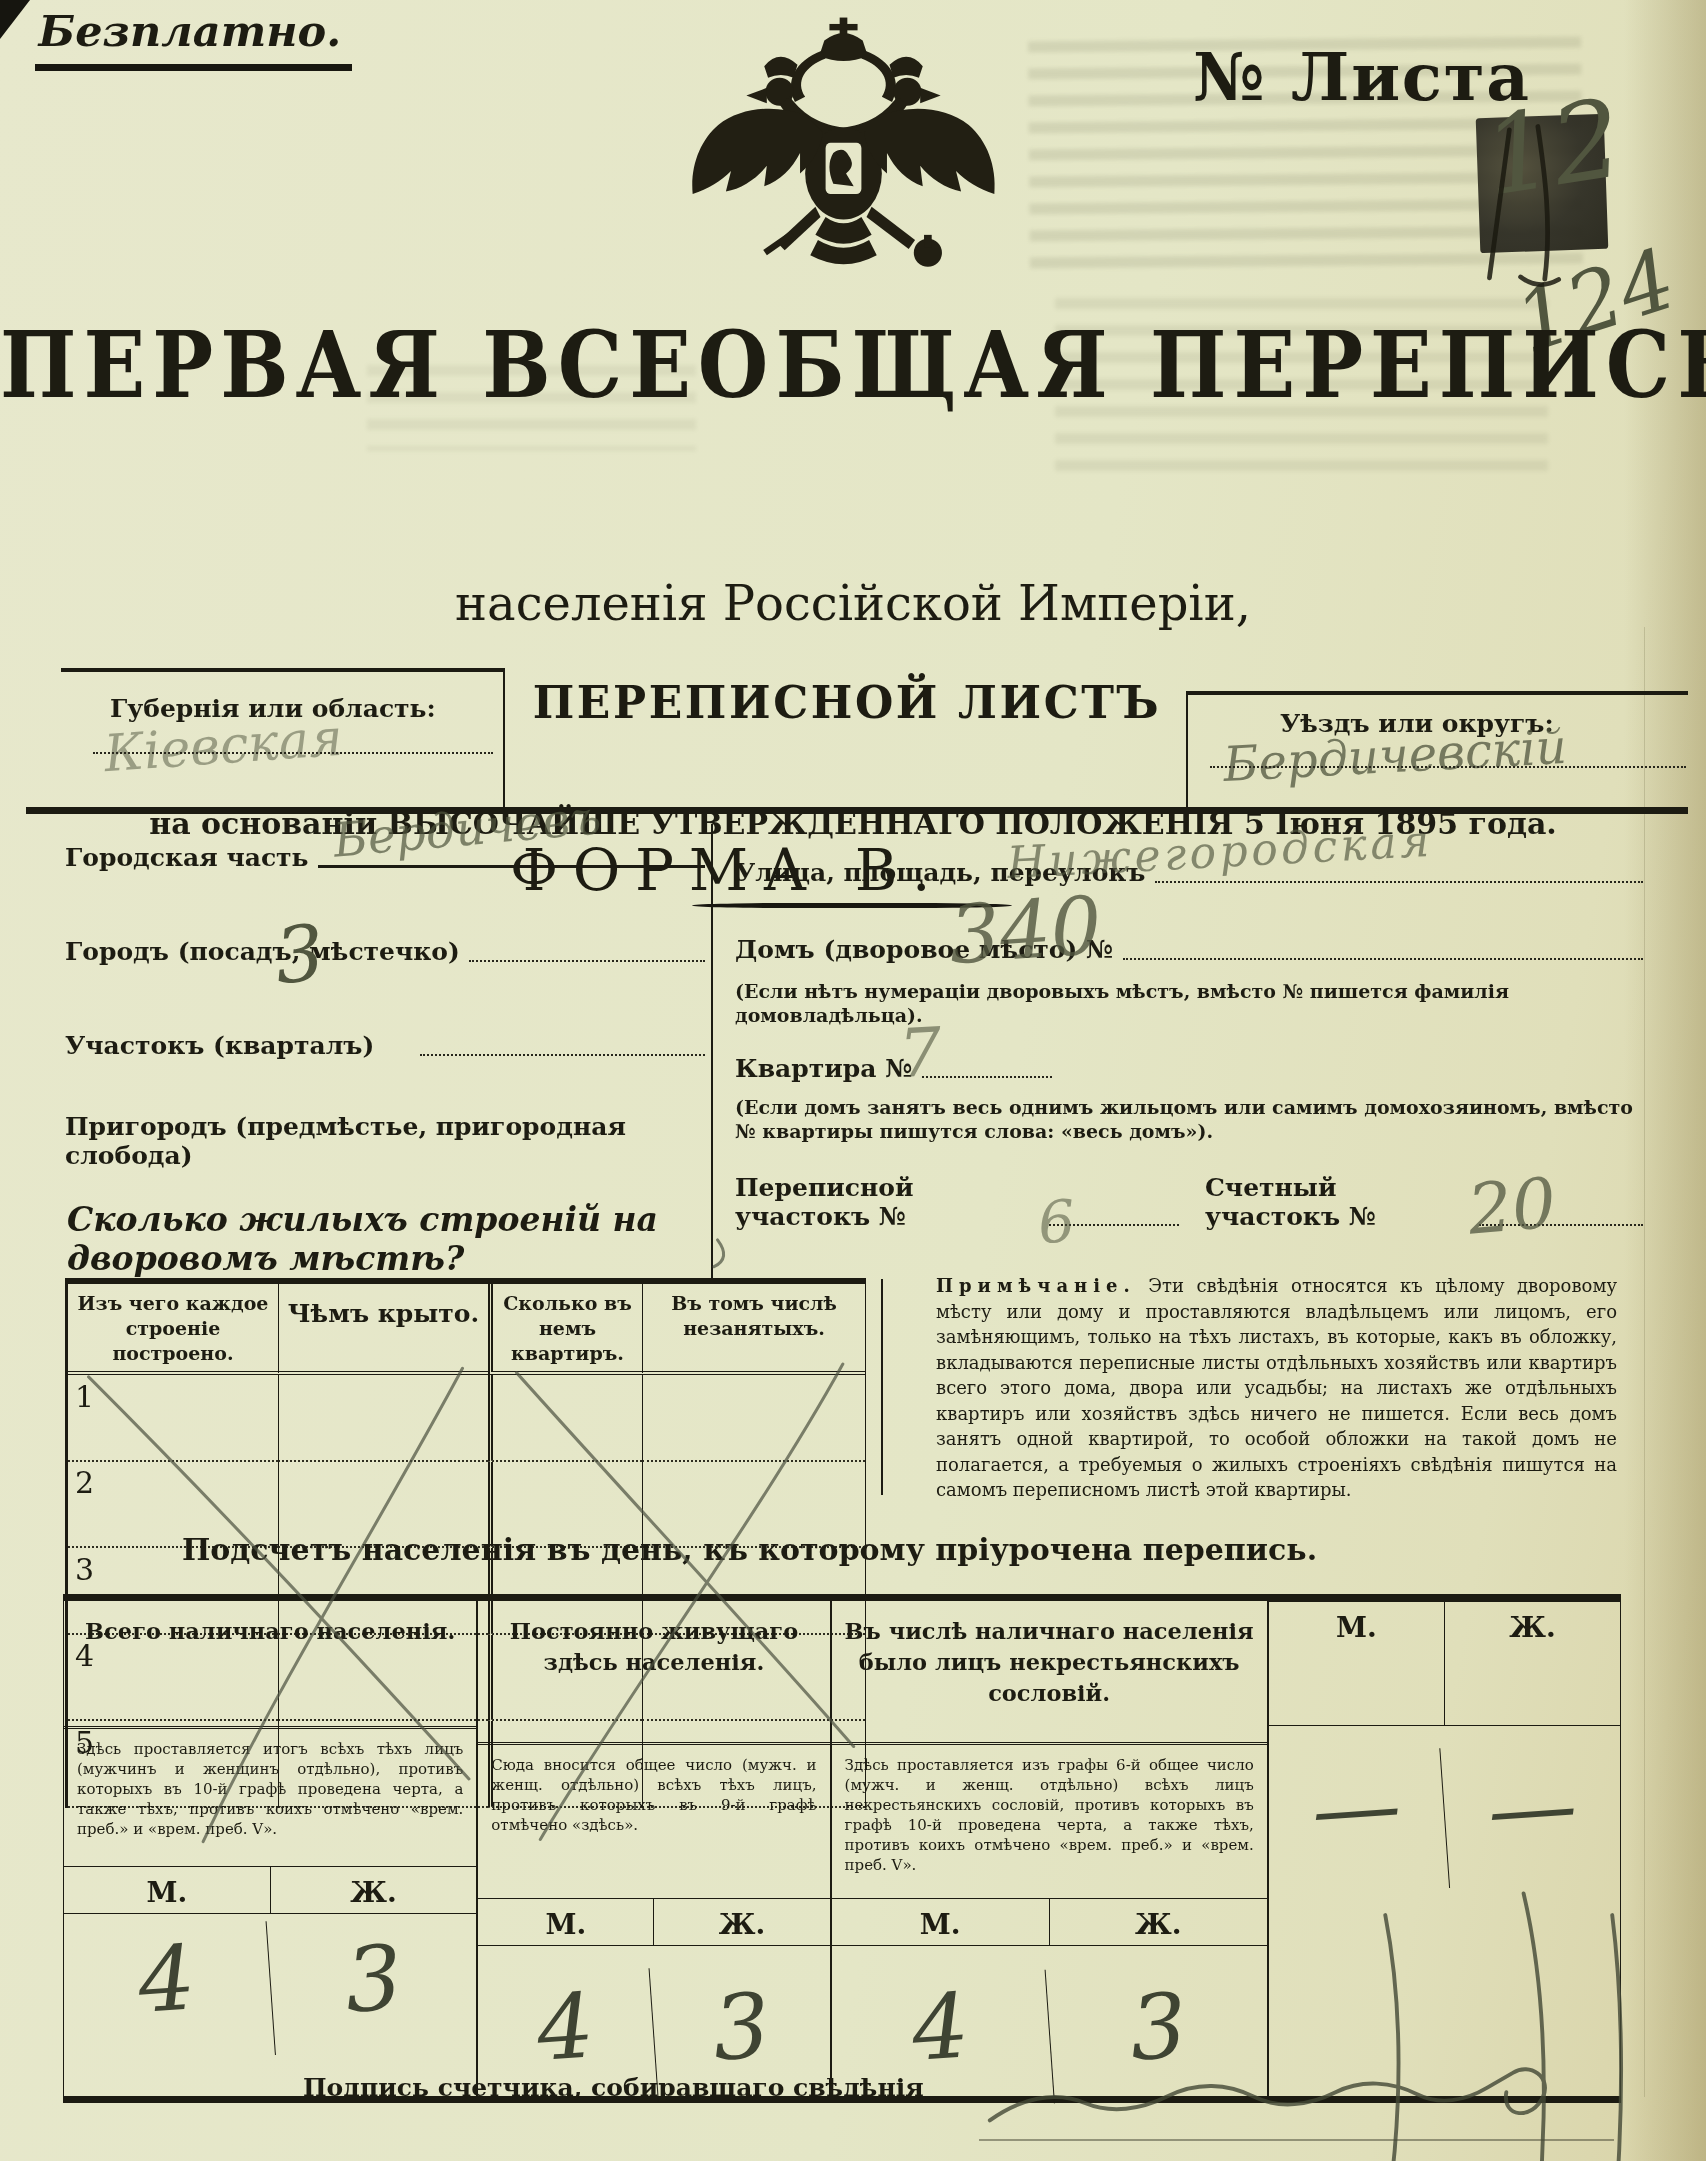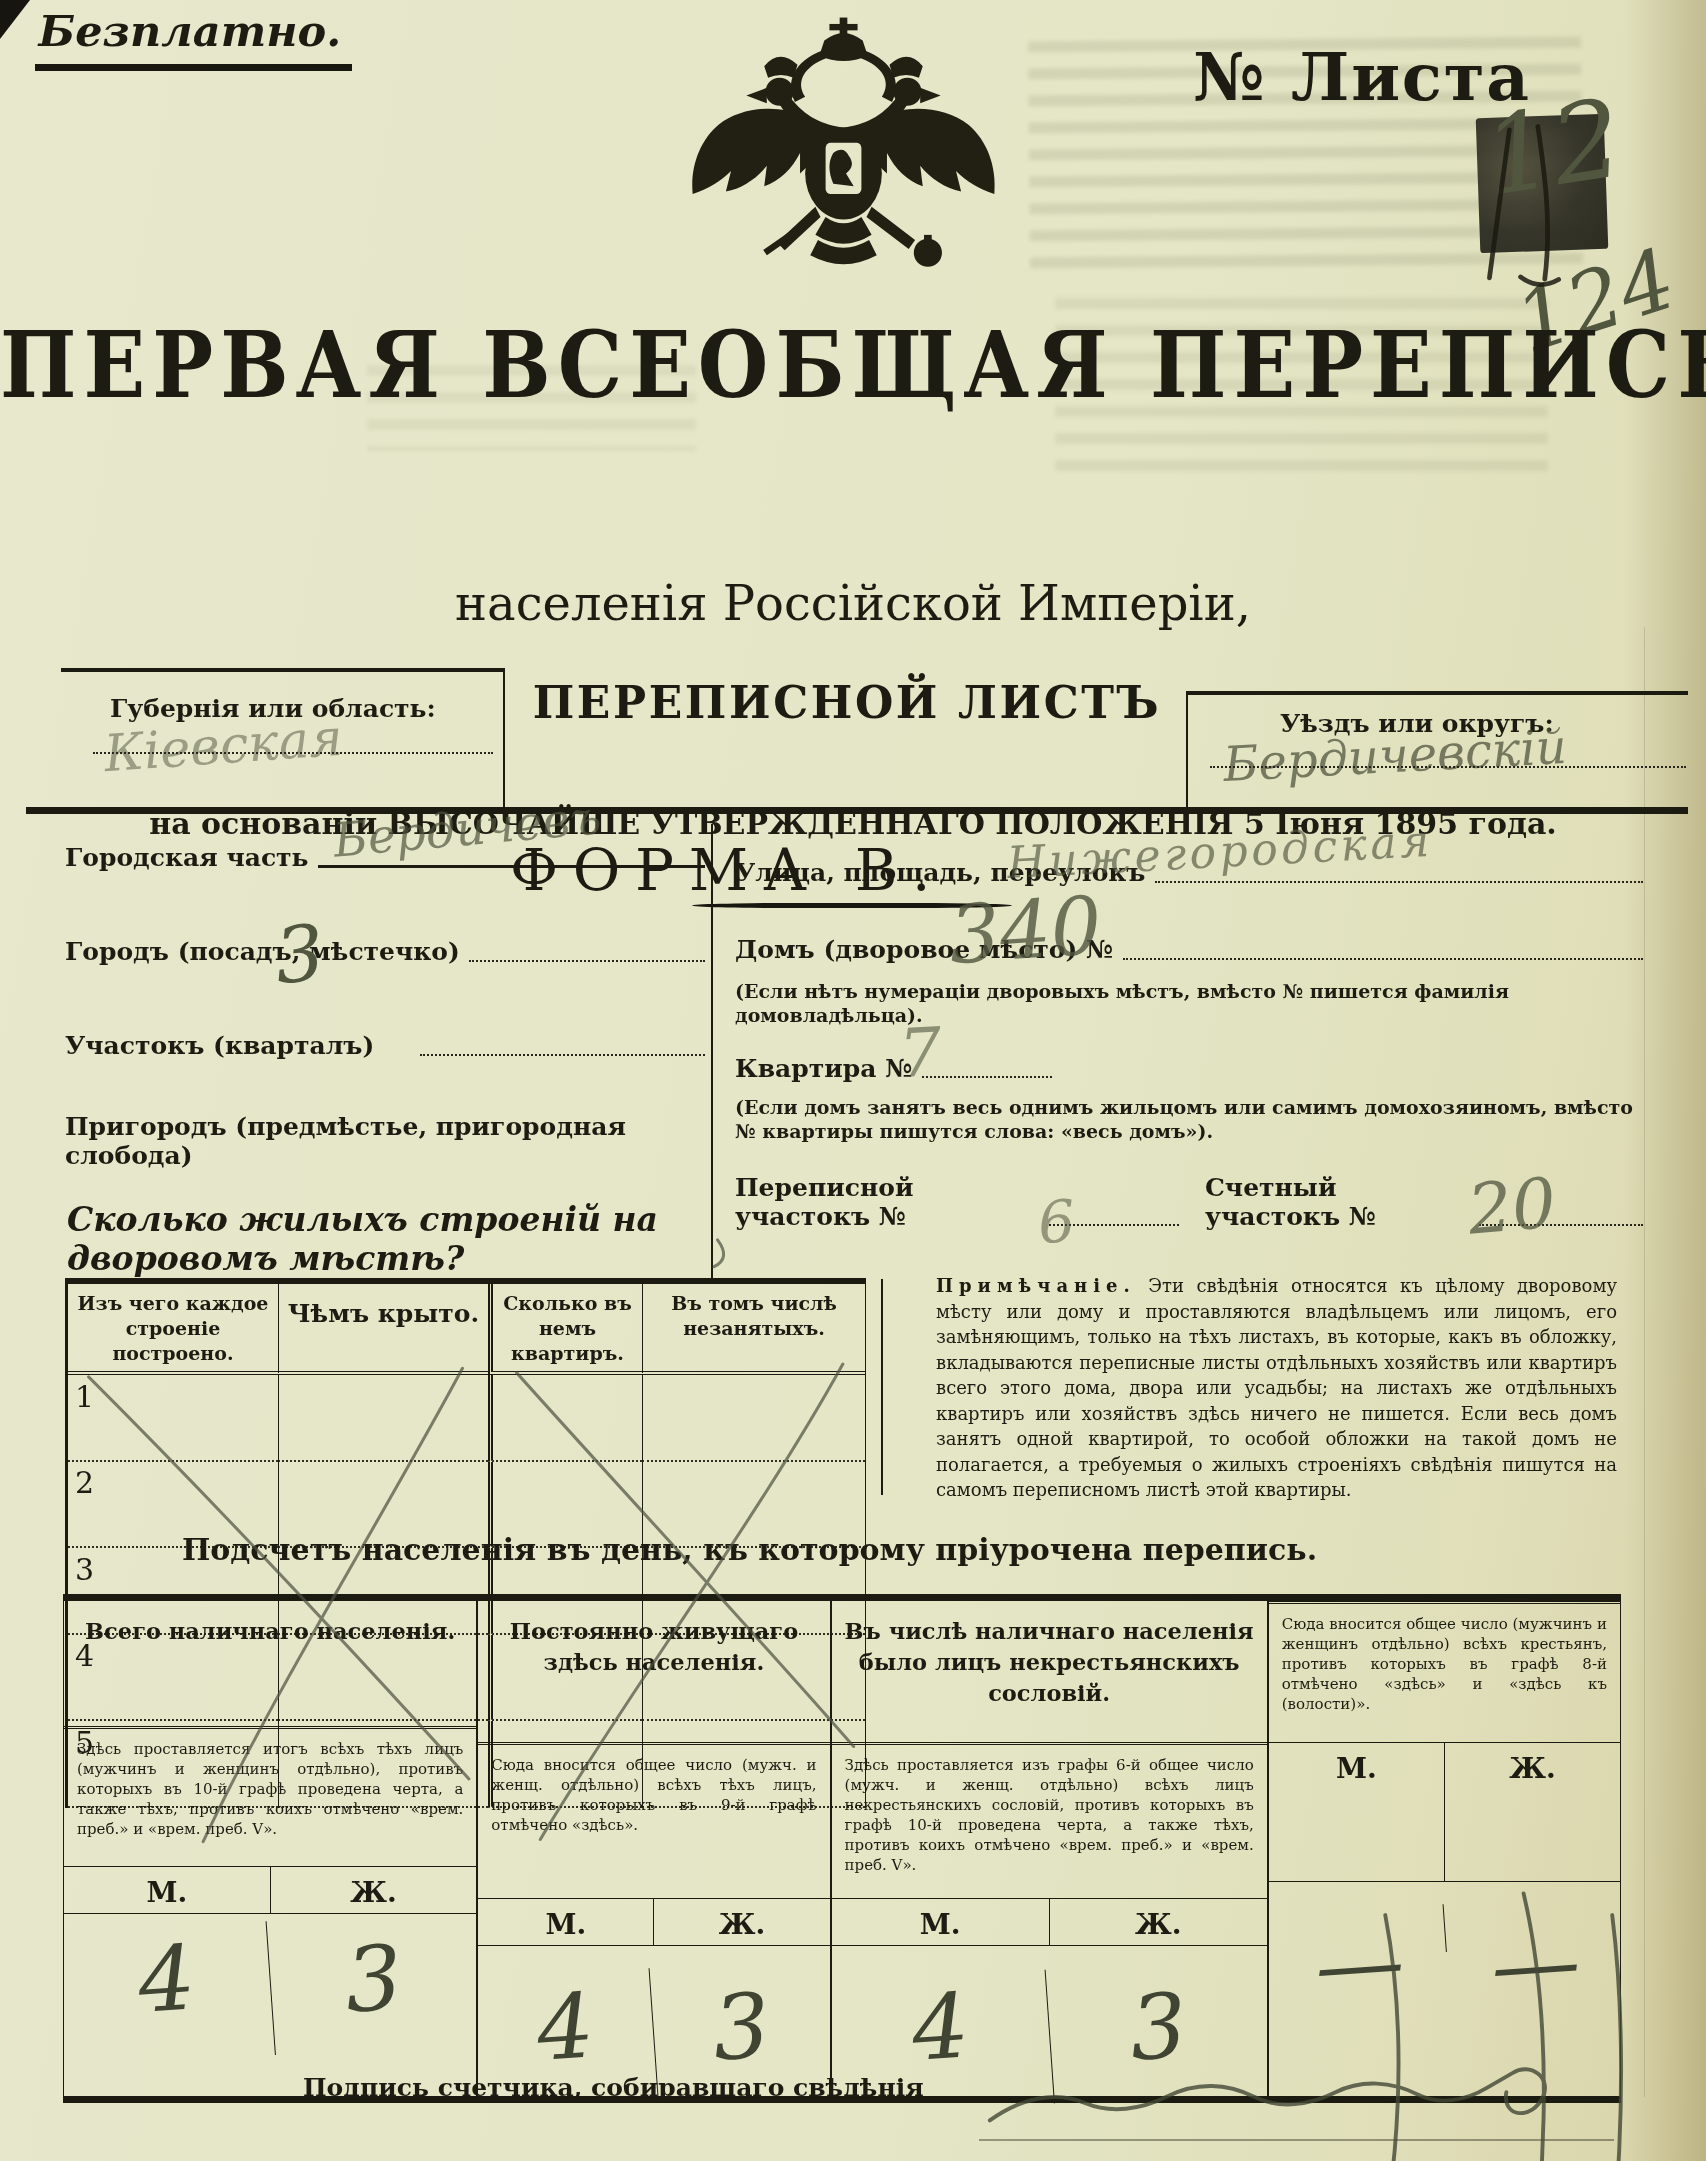--- a/index.html
+++ b/index.html
@@ -294,21 +294,20 @@
       <div class="g-mj">
           <div>М.</div>
           <div class="bl">Ж.</div>
         </div>
       <div class="g-vals">
           <div>4</div>
           <div class="bl">3</div>
         </div>
     </div>
     <div class="cg">
-      <div class="g-desc">Сюда вносится общее число (мужчинъ и женщинъ отдѣльно) всѣхъ крестьянъ, противъ которыхъ въ графѣ 8-й отмѣчено «здѣсь» и «здѣсь къ (волости)».</div>
       <div class="g-mj">
           <div>М.</div>
           <div class="bl">Ж.</div>
         </div>
       <div class="g-vals">
           <div>—</div>
           <div class="bl">—</div>
         </div>
     </div>
   </div>

